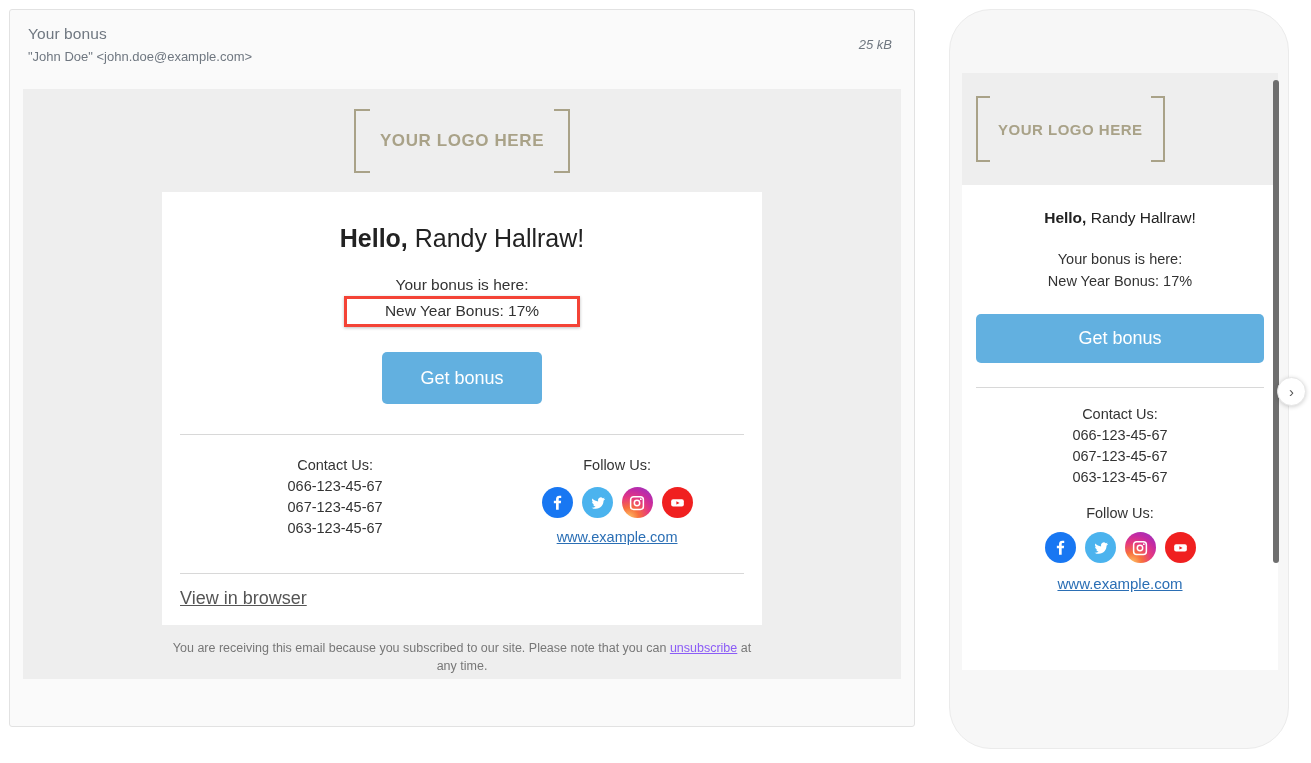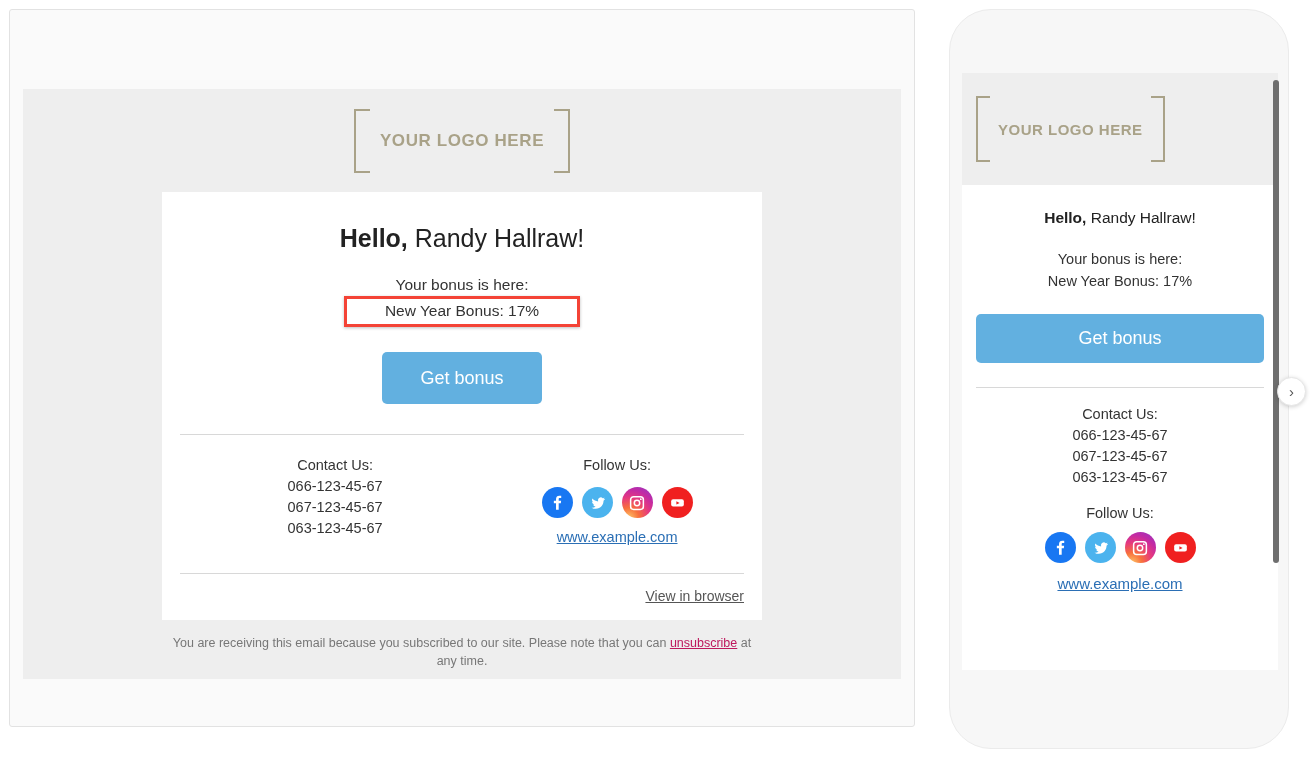--- a/index.html
+++ b/index.html
@@ -207,39 +207,39 @@
     color: #2b6fb5;
     text-decoration: underline;
     cursor: pointer;
   }
   .divider2 {
     height: 1px;
     background: #d8d8d8;
     margin: 28px 0 0 0;
   }
   .view-browser {
-    text-align: right;
+    text-align: left;
     padding: 14px 0 16px 0;
-    font-size: 14px;
+    font-size: 18px;
     color: #555555;
     text-decoration: underline;
     cursor: pointer;
   }
   .disclaimer {
     width: 600px;
     margin: 14px auto 0 auto;
     text-align: center;
     font-size: 12.5px;
     color: #777777;
     line-height: 18px;
     padding: 0 6px;
     box-sizing: border-box;
   }
   .disclaimer a {
-    color: #be185d;
+    color: #8b5cf6;
     text-decoration: underline;
     cursor: pointer;
   }
 
   
   .phone {
     position: absolute;
     left: 949px;
     top: 9px;
     width: 340px;
@@ -399,20 +399,25 @@
     box-sizing: border-box;
   }
 </style>
 </head>
 <body>
 
 <div id="root">
 
   <div class="email-card">
 
+    <div class="email-head">
+      <div class="email-subject">Your bonus</div>
+      <div class="email-from">"John Doe" &lt;john.doe@example.com&gt;</div>
+      <div class="email-size">25 kB</div>
+    </div>
 
     <div class="email-body">
 
       <div class="logo-wrap">
         <div class="logo-box">
           <span class="logo-text">YOUR LOGO HERE</span>
         </div>
       </div>
 
       <div class="email-inner">

